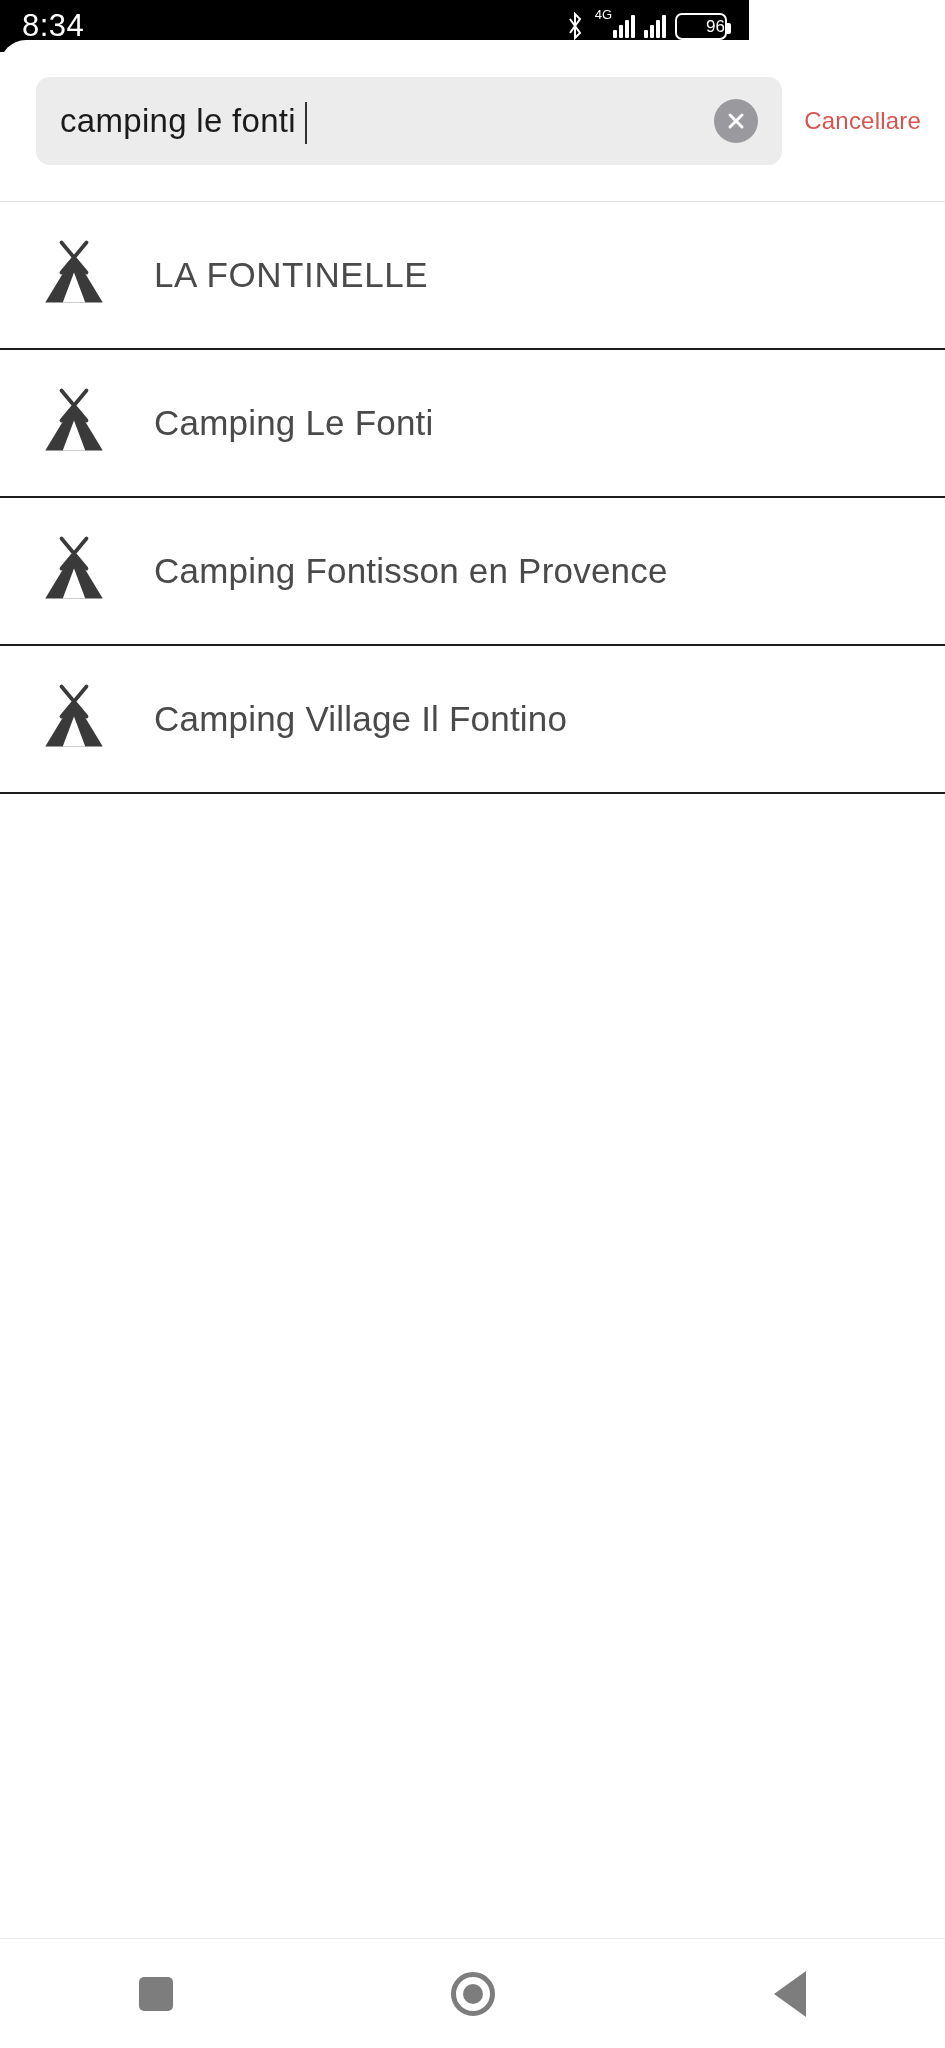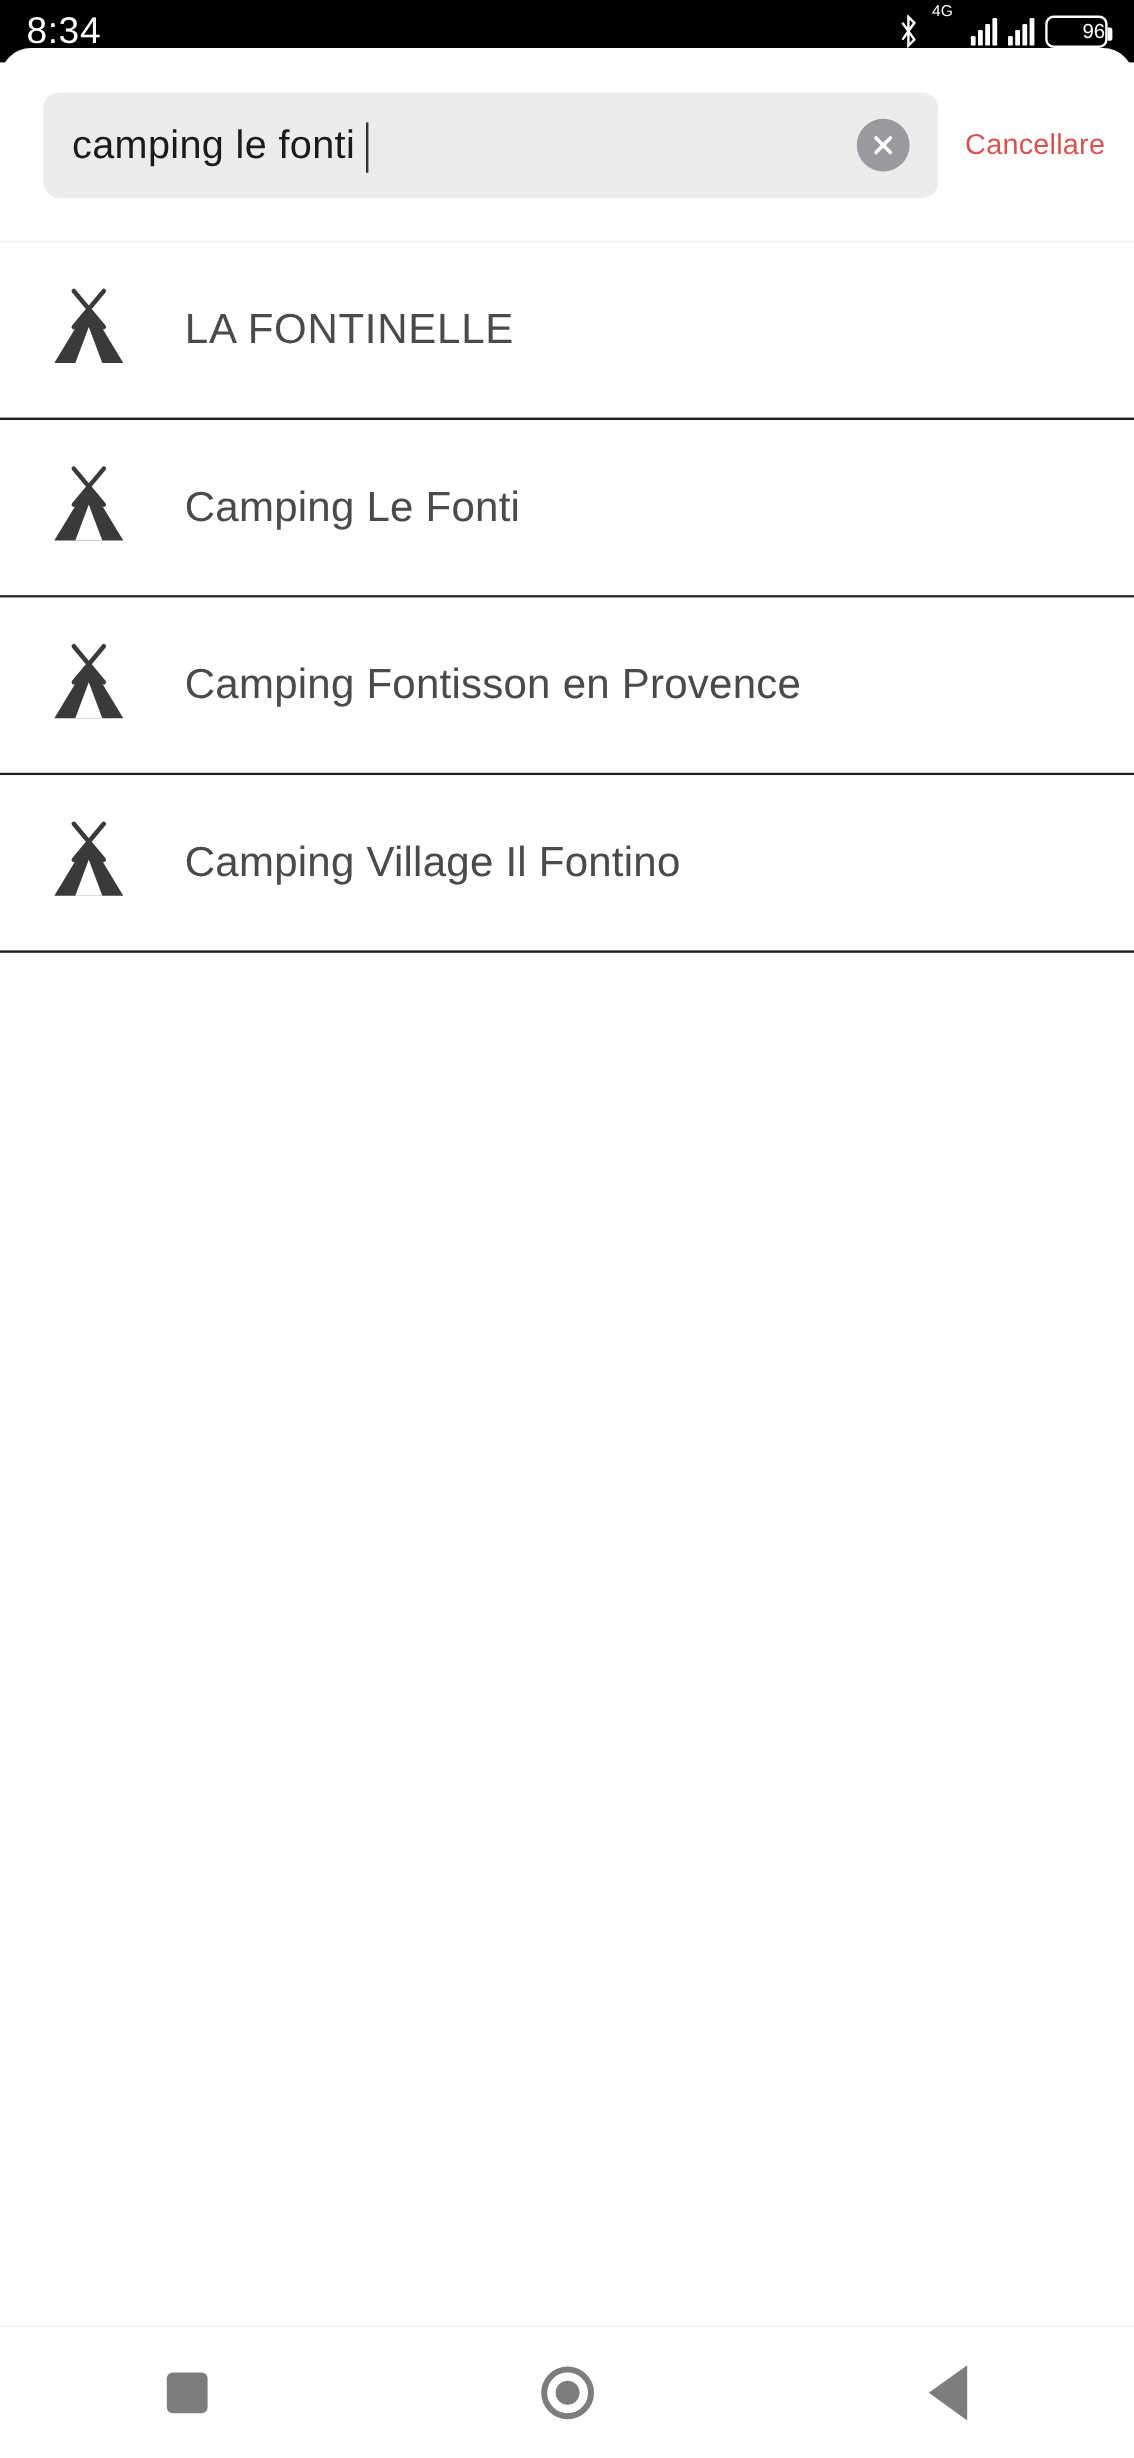--- a/index.html
+++ b/index.html
@@ -11,37 +11,37 @@
   }
   .phone {
     position:relative;
     width:945px; height:2048px;
     background:#ffffff;
   }
 
   
   .statusbar {
     position:absolute; top:0; left:0;
-    width:945px; height:52px;
+    width:749px; height:52px;
     background:#000000;
     display:flex; align-items:center;
     padding:0 22px;
   }
   .status-time {
     color:#ffffff;
     font-size:31px;
     letter-spacing:0.5px;
     font-weight:400;
   }
   .status-right {
     margin-left:auto;
     display:flex; align-items:center; gap:9px;
   }
   .ic-bt { width:18px; height:28px; display:block; }
-  .net-group { display:flex; align-items:flex-start; gap:17px; }
+  .net-group { display:flex; align-items:center; gap:3px; }
   .net-label {
     color:#ffffff; font-size:13px; line-height:1;
     position:relative; top:-12px; left:2px;
   }
   .bars { display:flex; align-items:flex-end; gap:2px; height:24px; }
   .bars i { display:block; width:4px; background:#ffffff; border-radius:1px; }
   .bars i:nth-child(1){height:8px;}
   .bars i:nth-child(2){height:13px;}
   .bars i:nth-child(3){height:18px;}
   .bars i:nth-child(4){height:23px;}

